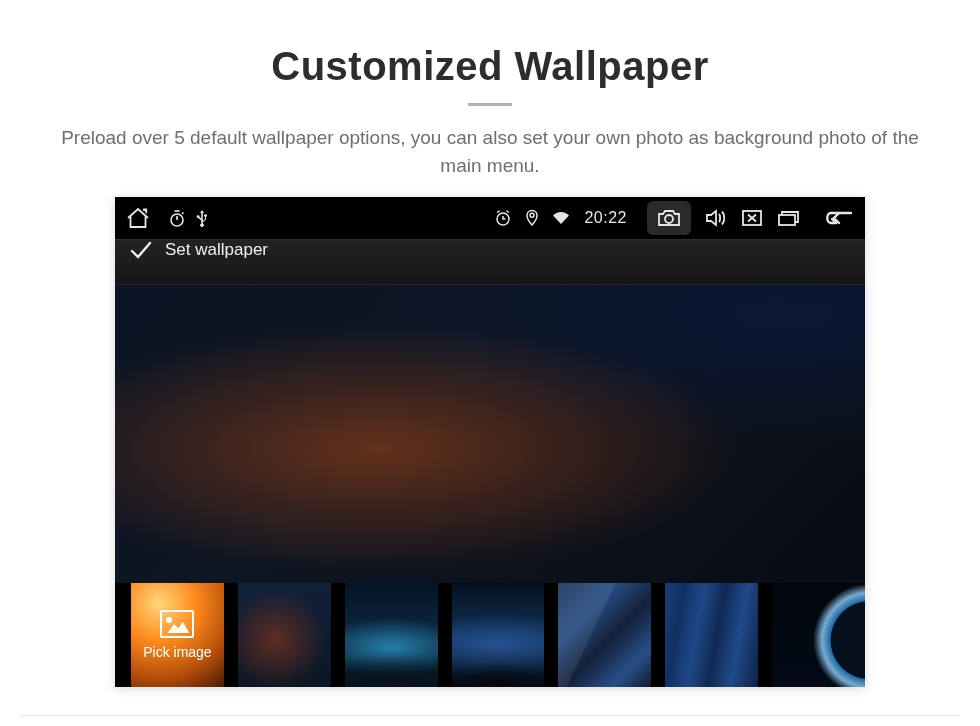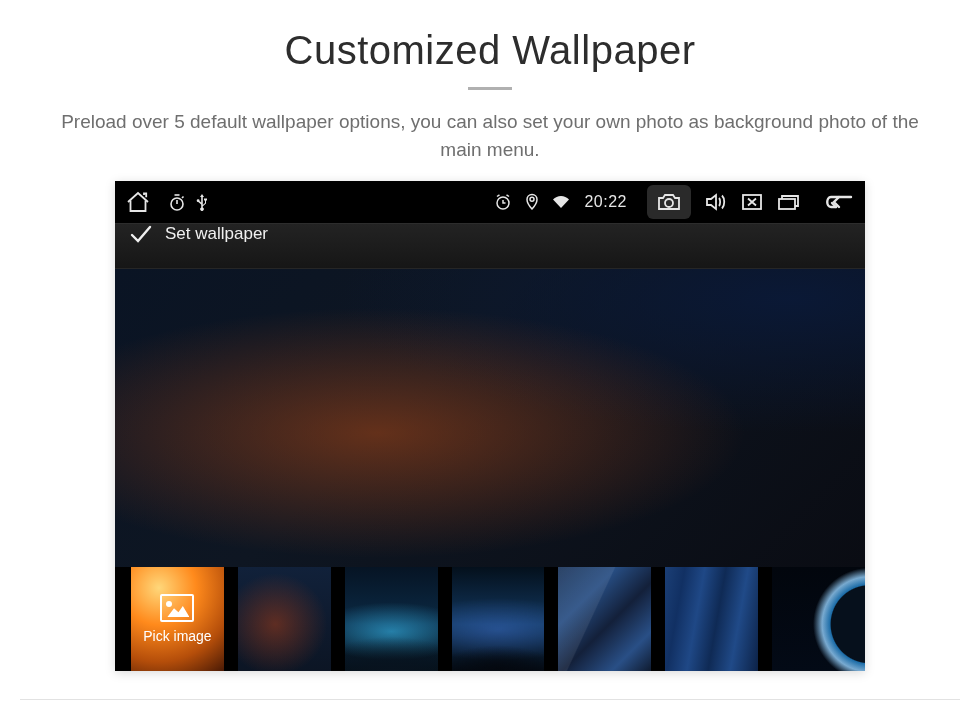--- a/index.html
+++ b/index.html
@@ -7,24 +7,24 @@
     width: 980px;
     height: 726px;
     background: #fff;
     font-family: -apple-system, BlinkMacSystemFont, "Segoe UI", Arial, sans-serif;
     color: #333;
     overflow: hidden;
   }
   .page-title {
     text-align: center;
     font-size: 40px;
-    font-weight: 400;
+    font-weight: 700;
     color: #2d2d2d;
     letter-spacing: 0.5px;
-    padding-top: 28px;
+    padding-top: 44px;
   }
   .title-underline {
     width: 44px;
     height: 3px;
     background: #b0b0b0;
     margin: 14px auto 18px auto;
   }
   .page-subtitle {
     text-align: center;
     font-size: 19px;

